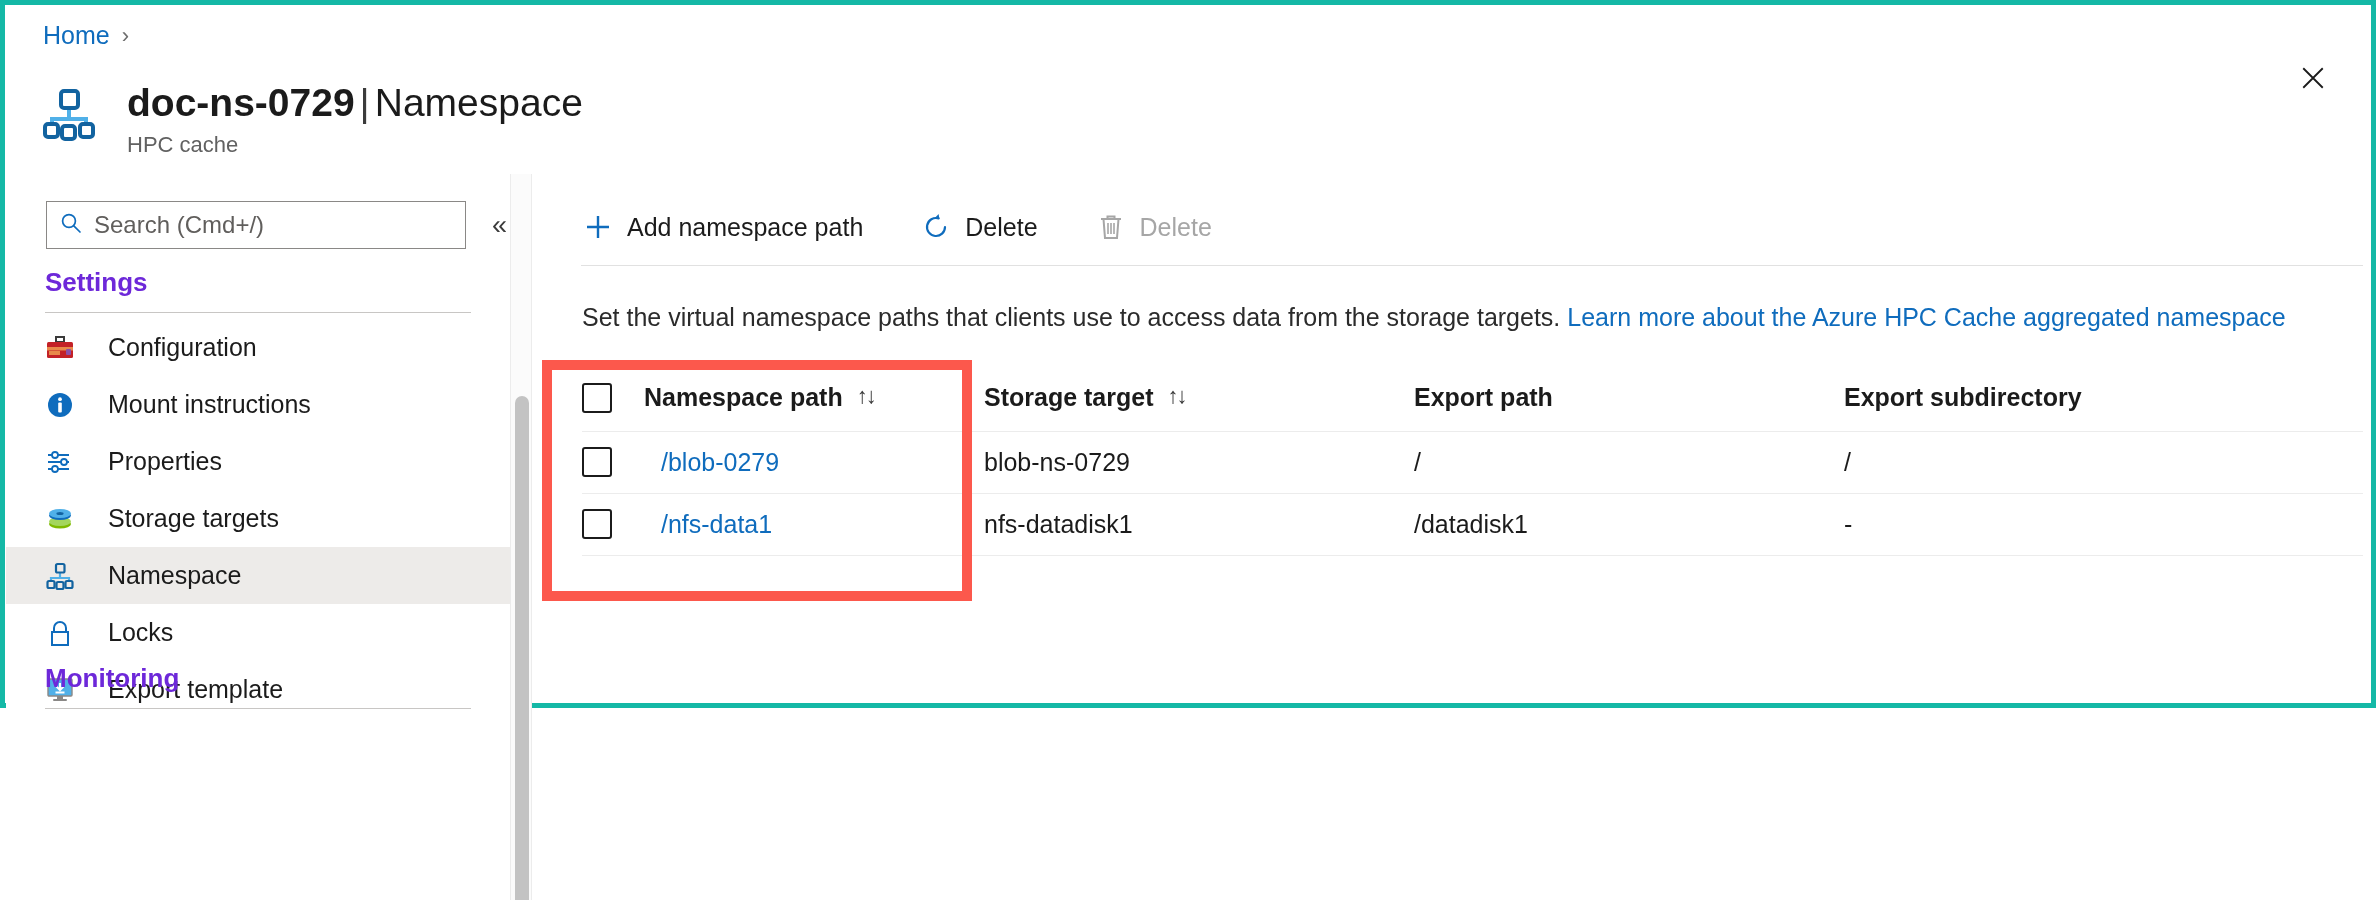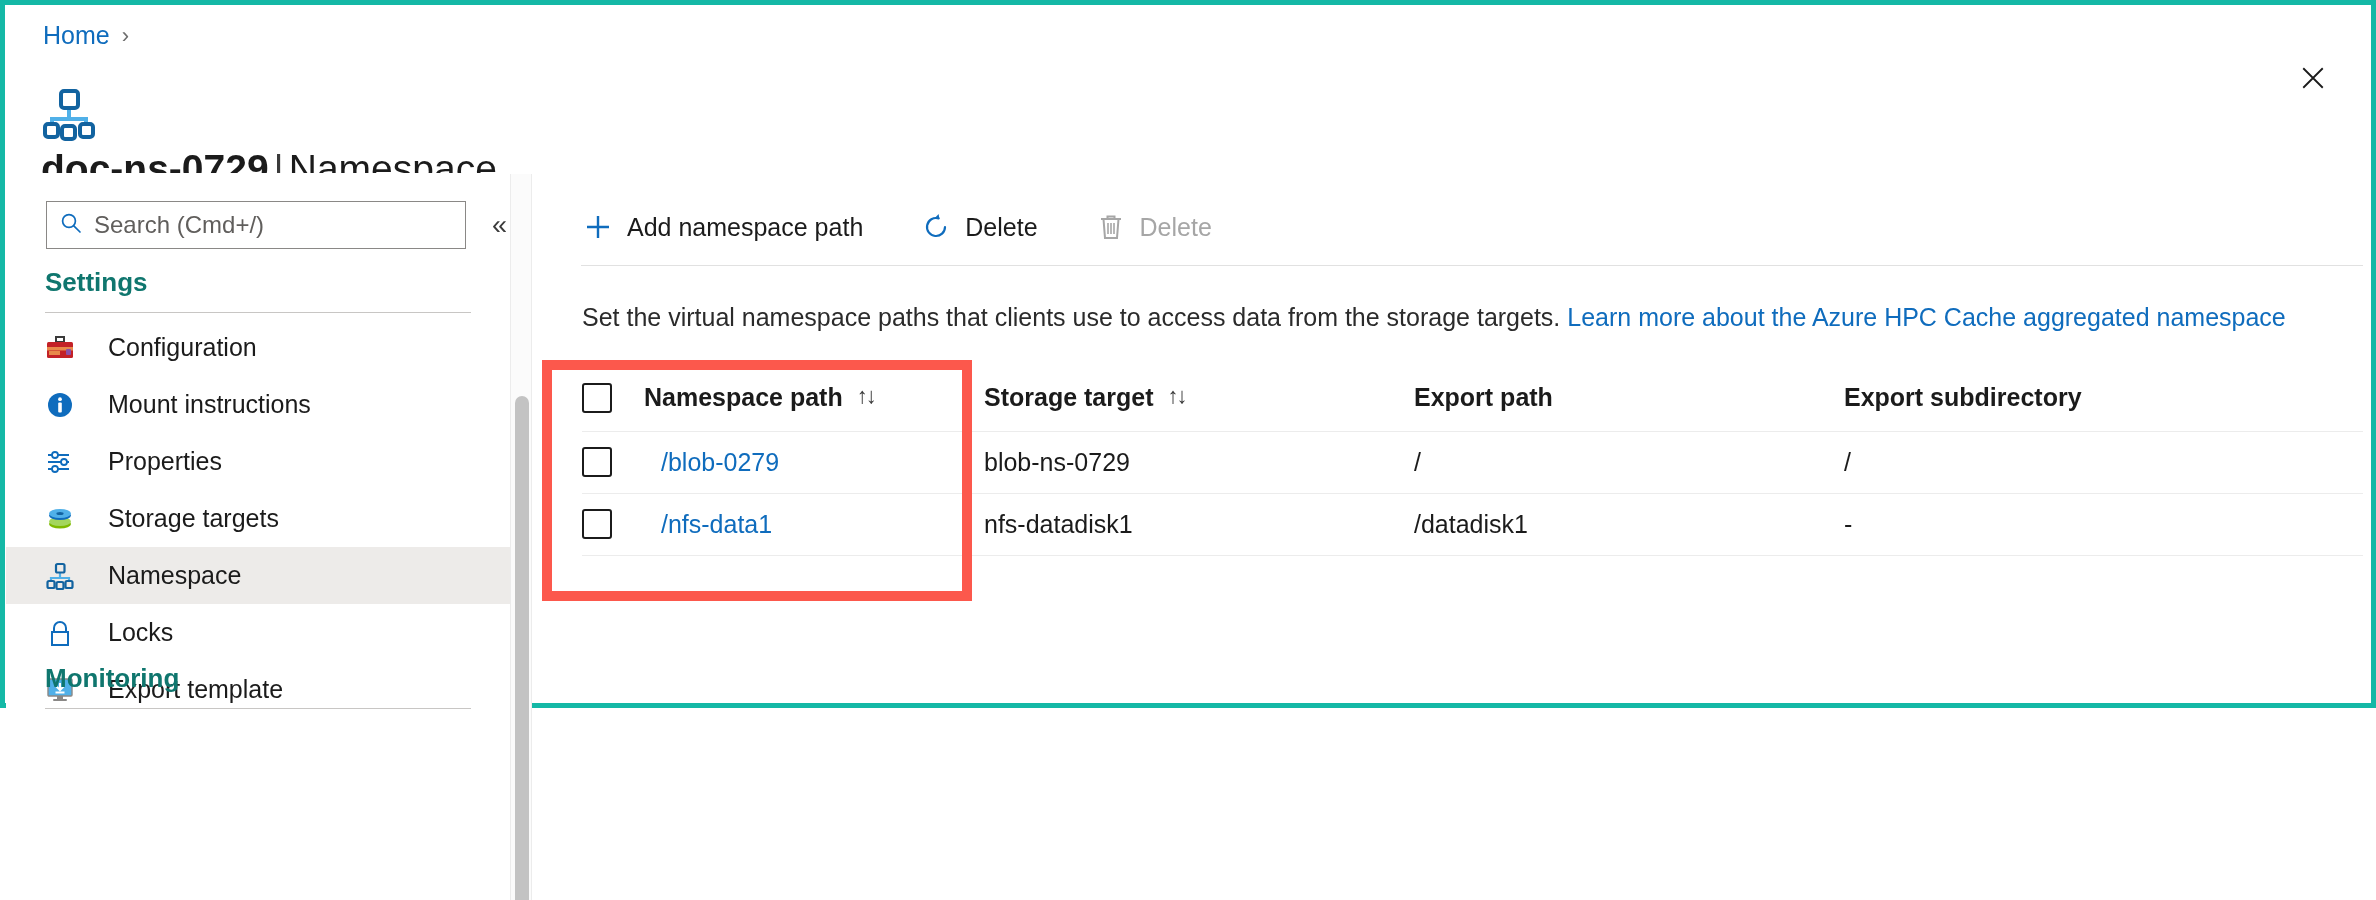--- a/index.html
+++ b/index.html
@@ -25,21 +25,21 @@
     display: flex; align-items: center; gap: 12px;
     font-size: 25px;
   }
   .breadcrumb .crumb { color: #0f6cbd; cursor: pointer; }
   .breadcrumb .sep { color: #6e6e6e; font-size: 22px; }
 
   
   .title-row {
     position: absolute;
     left: 36px; top: 76px;
-    display: flex; align-items: flex-start; gap: 4px; flex-direction: column;
+    display: flex; align-items: flex-start; gap: 30px;
   }
   .ns-logo { width: 56px; height: 56px; margin-top: 6px; flex: none; }
   .title-text { display: flex; flex-direction: column; }
   .title-main {
     font-size: 39px;
     color: #1b1b1b;
     line-height: 44px;
     white-space: nowrap;
   }
   .title-main .bold { font-weight: bold; }
@@ -97,21 +97,21 @@
     cursor: pointer;
     line-height: 1;
     background: none; border: none;
     font-family: "Liberation Sans", sans-serif;
   }
 
   .nav-section { position: absolute; left: 0; width: 505px; }
   .nav-heading {
     font-size: 26px;
     font-weight: bold;
-    color: #0f766e;
+    color: #6d28d9;
     padding-left: 39px;
   }
   .nav-rule {
     height: 1px;
     background: #c8c6c4;
     margin: 14px 40px 0 39px;
   }
   .nav-item {
     display: flex; align-items: center;
     height: 57px;

